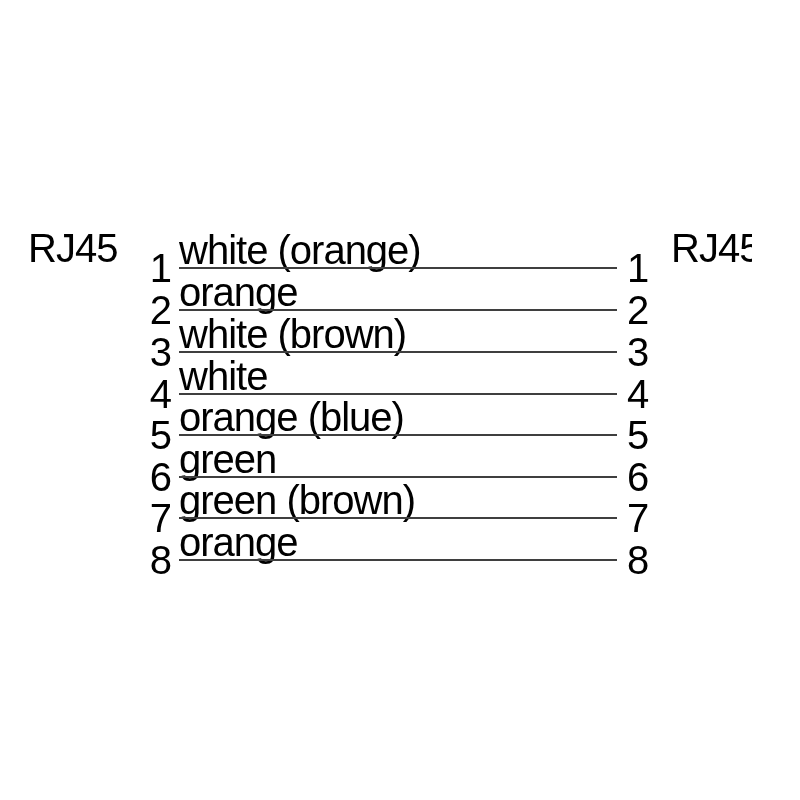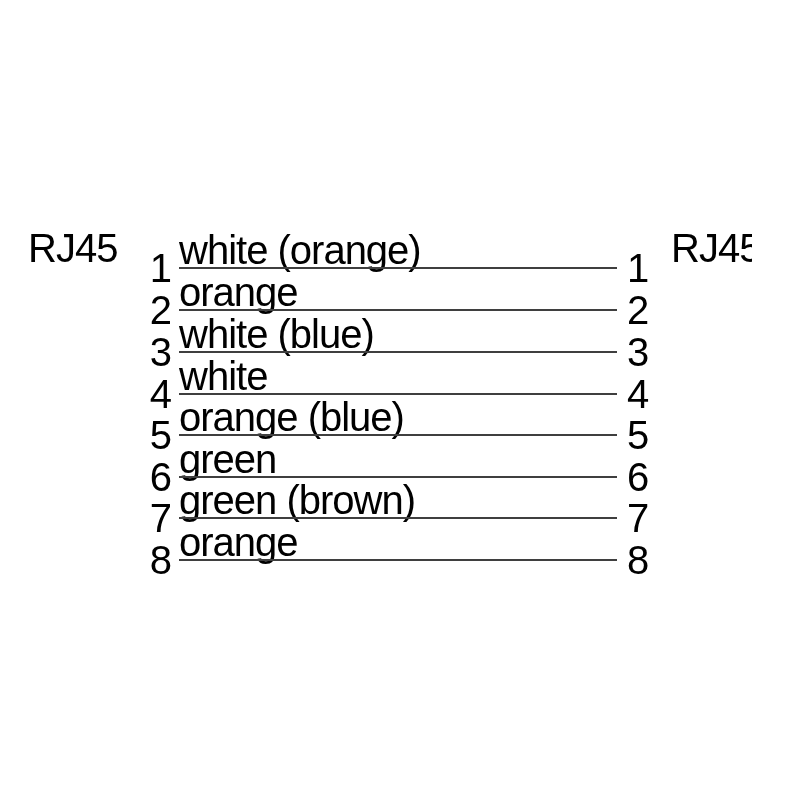--- a/index.html
+++ b/index.html
@@ -86,21 +86,21 @@
 
   <div class="wire-row" style="top:310px">
     <span class="pin pin-left">2</span>
     <div class="wire-label">orange</div>
     <div class="wire-line"></div>
     <span class="pin pin-right">2</span>
   </div>
 
   <div class="wire-row" style="top:352px">
     <span class="pin pin-left">3</span>
-    <div class="wire-label">white (blue)</div>
+    <div class="wire-label">white (brown)</div>
     <div class="wire-line"></div>
     <span class="pin pin-right">3</span>
   </div>
 
   <div class="wire-row" style="top:394px">
     <span class="pin pin-left">4</span>
     <div class="wire-label">white</div>
     <div class="wire-line"></div>
     <span class="pin pin-right">4</span>
   </div>

